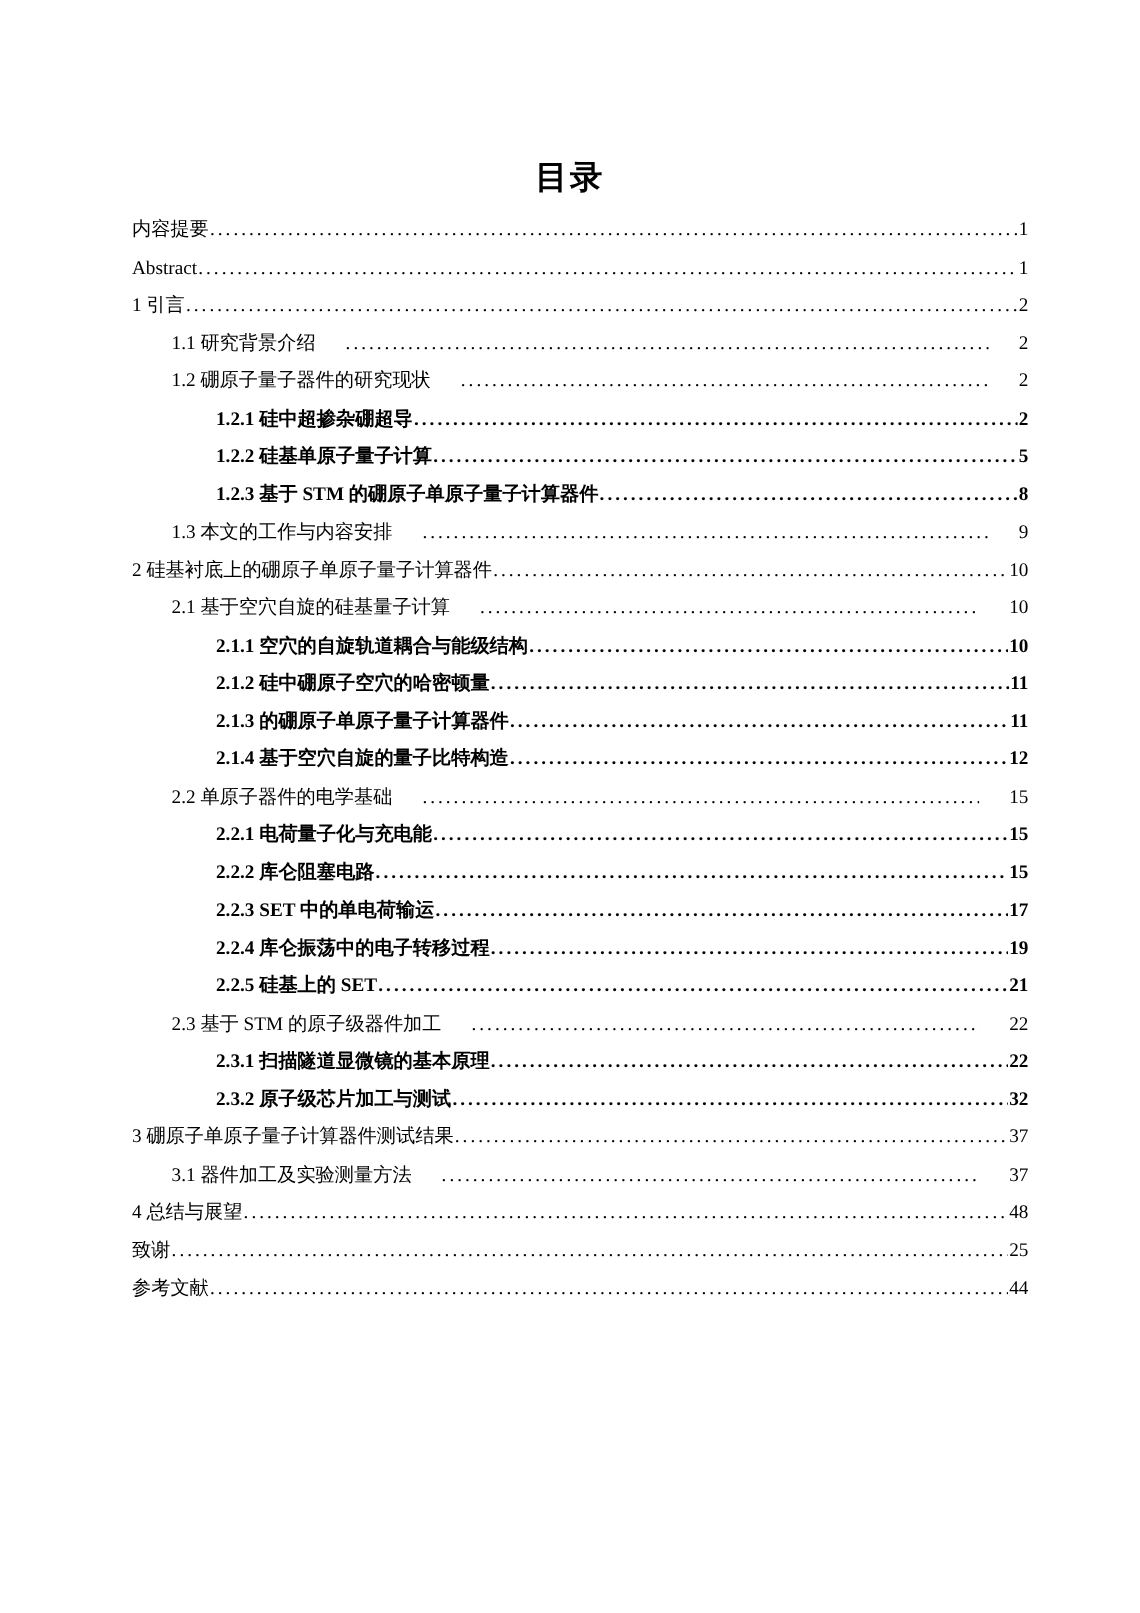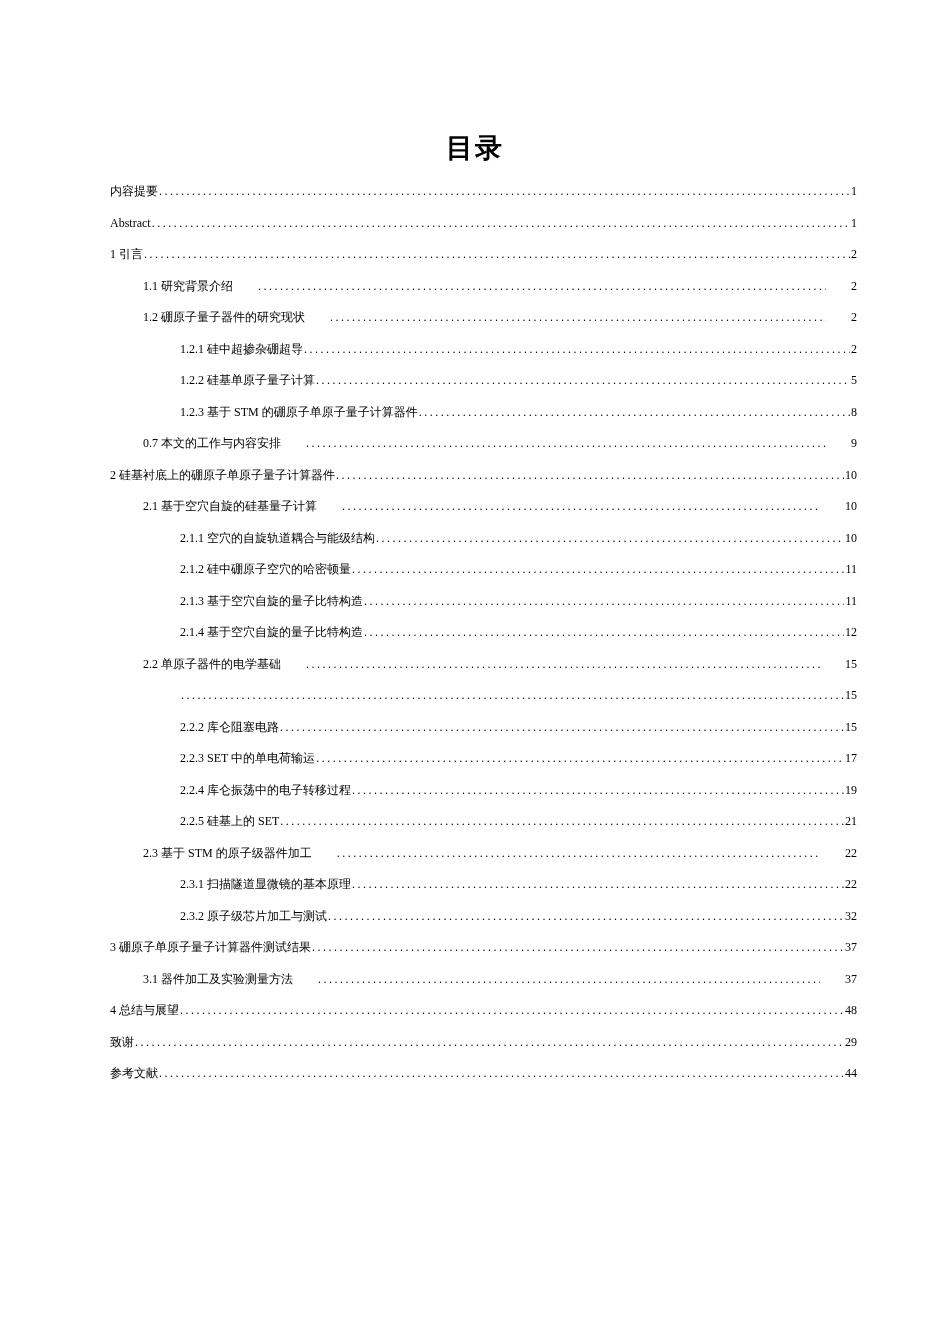--- a/index.html
+++ b/index.html
@@ -32,27 +32,27 @@
   }
   .toc-list {
     margin: 8px 0 0 110px;
     width: 747px;
   }
   .toc-entry {
     display: flex;
     align-items: baseline;
     height: 31.5px;
     line-height: 31.5px;
-    font-size: 12px;
+    font-size: 16px;
     white-space: nowrap;
     cursor: default;
   }
   .toc-entry.level-0 { padding-left: 0; }
   .toc-entry.level-1 { padding-left: 33px; gap: 24px; }
-  .toc-entry.level-2 { padding-left: 70px; }
+  .toc-entry.level-2 { padding-left: 70px; font-weight: bold; }
   .toc-label {
     flex: 0 0 auto;
   }
   .toc-leader {
     flex: 1 1 auto;
     min-width: 0;
     overflow: hidden;
     white-space: nowrap;
     margin: 0 1px;
   }
@@ -105,21 +105,21 @@
     <span class="toc-label">1.2.2 硅基单原子量子计算</span>
     <span class="toc-leader"></span>
     <span class="toc-page-num">5</span>
   </div>
       <div class="toc-entry level-2">
     <span class="toc-label">1.2.3 基于 STM 的硼原子单原子量子计算器件</span>
     <span class="toc-leader"></span>
     <span class="toc-page-num">8</span>
   </div>
       <div class="toc-entry level-1">
-    <span class="toc-label">0.7 本文的工作与内容安排</span>
+    <span class="toc-label">1.3 本文的工作与内容安排</span>
     <span class="toc-leader"></span>
     <span class="toc-page-num">9</span>
   </div>
       <div class="toc-entry level-0">
     <span class="toc-label">2 硅基衬底上的硼原子单原子量子计算器件</span>
     <span class="toc-leader"></span>
     <span class="toc-page-num">10</span>
   </div>
       <div class="toc-entry level-1">
     <span class="toc-label">2.1 基于空穴自旋的硅基量子计算</span>
@@ -130,35 +130,36 @@
     <span class="toc-label">2.1.1 空穴的自旋轨道耦合与能级结构</span>
     <span class="toc-leader"></span>
     <span class="toc-page-num">10</span>
   </div>
       <div class="toc-entry level-2">
     <span class="toc-label">2.1.2 硅中硼原子空穴的哈密顿量</span>
     <span class="toc-leader"></span>
     <span class="toc-page-num">11</span>
   </div>
       <div class="toc-entry level-2">
-    <span class="toc-label">2.1.3 基于空穴自旋的量子比特构造</span>
+    <span class="toc-label">2.1.3 的硼原子单原子量子计算器件</span>
     <span class="toc-leader"></span>
     <span class="toc-page-num">11</span>
   </div>
       <div class="toc-entry level-2">
     <span class="toc-label">2.1.4 基于空穴自旋的量子比特构造</span>
     <span class="toc-leader"></span>
     <span class="toc-page-num">12</span>
   </div>
       <div class="toc-entry level-1">
     <span class="toc-label">2.2 单原子器件的电学基础</span>
     <span class="toc-leader"></span>
     <span class="toc-page-num">15</span>
   </div>
       <div class="toc-entry level-2">
+    <span class="toc-label">2.2.1 电荷量子化与充电能</span>
     <span class="toc-leader"></span>
     <span class="toc-page-num">15</span>
   </div>
       <div class="toc-entry level-2">
     <span class="toc-label">2.2.2 库仑阻塞电路</span>
     <span class="toc-leader"></span>
     <span class="toc-page-num">15</span>
   </div>
       <div class="toc-entry level-2">
     <span class="toc-label">2.2.3 SET 中的单电荷输运</span>
@@ -201,21 +202,21 @@
     <span class="toc-page-num">37</span>
   </div>
       <div class="toc-entry level-0">
     <span class="toc-label">4 总结与展望</span>
     <span class="toc-leader"></span>
     <span class="toc-page-num">48</span>
   </div>
       <div class="toc-entry level-0">
     <span class="toc-label">致谢</span>
     <span class="toc-leader"></span>
-    <span class="toc-page-num">29</span>
+    <span class="toc-page-num">25</span>
   </div>
       <div class="toc-entry level-0">
     <span class="toc-label">参考文献</span>
     <span class="toc-leader"></span>
     <span class="toc-page-num">44</span>
   </div>
     </div>
 </div>
 
 </body></html>

